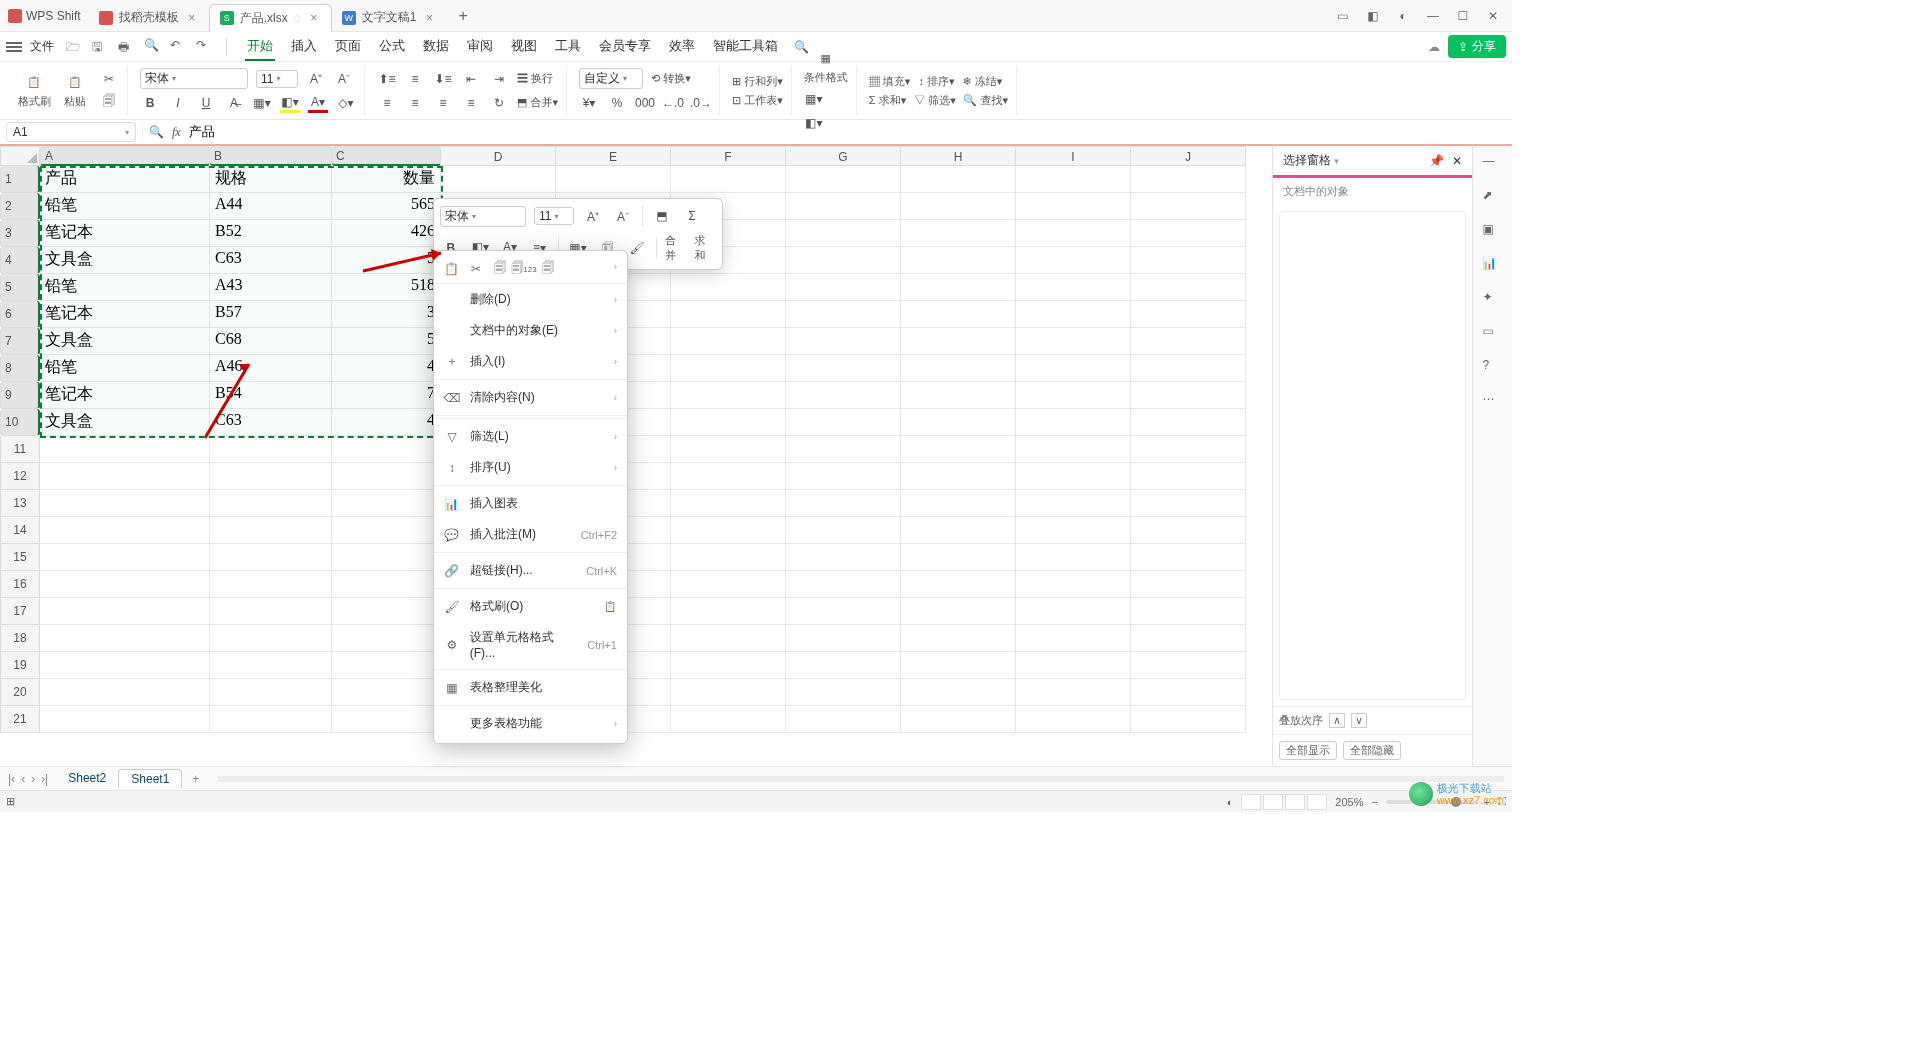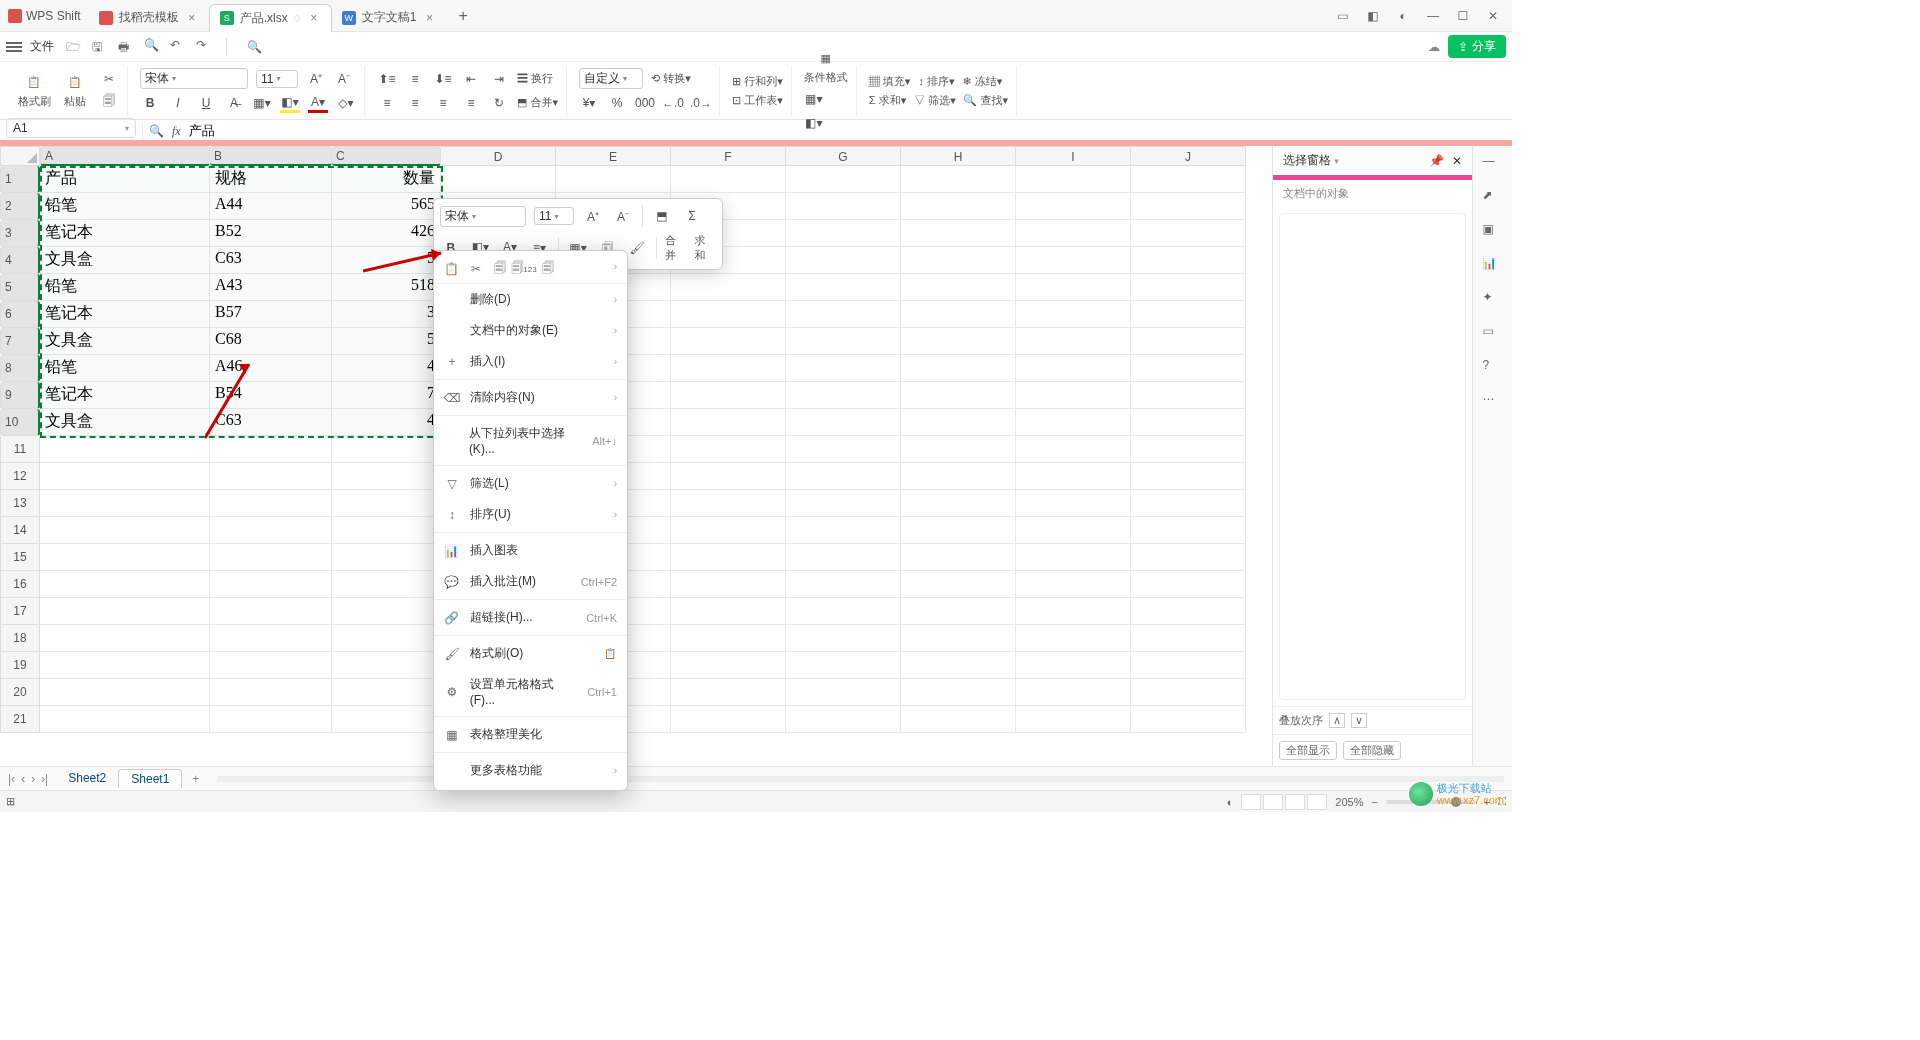--- a/index.html
+++ b/index.html
@@ -26,42 +26,42 @@
 .share { margin-left:auto; display:flex; align-items:center; gap:8px; }
 .share-btn { background:#07c160; color:#fff; padding:3px 10px; border-radius:4px; font-size:12px; display:flex; align-items:center; gap:4px; }
 .ribbon { height:58px; display:flex; align-items:center; background:#fff; border-bottom:1px solid #e5e5e5; padding:4px 10px; gap:4px; }
 .rgrp { display:flex; flex-direction:column; gap:4px; border-right:1px solid #eee; padding:0 8px; height:50px; justify-content:center; }
 .rrow { display:flex; gap:8px; align-items:center; }
 .rbtn { display:flex; flex-direction:column; align-items:center; font-size:11px; color:#555; gap:2px; min-width:32px; }
 .ricon { width:20px; height:20px; display:flex; align-items:center; justify-content:center; color:#555; }
 .sel { border:1px solid #ccc; border-radius:3px; padding:1px 4px; font-size:12px; background:#fff; display:flex; align-items:center; gap:3px; }
 .sel .dd { font-size:8px; color:#888; }
 .small { font-size:11px; color:#555; }
-.fnbar { height:26px; display:flex; align-items:flex-end; border-bottom:6px solid #fca5a5; }
+.fnbar { height:26px; display:flex; align-items:center; border-bottom:2px solid #fca5a5; }
 .namebox { width:130px; border:1px solid #ddd; border-radius:4px; margin:2px 6px; padding:2px 6px; font-size:12px; display:flex; align-items:center; justify-content:space-between; }
 .fxarea { display:flex; align-items:center; gap:8px; padding:0 6px; font-size:12px; color:#555; border-left:1px solid #eee; }
 .fx { font-style:italic; font-family:Georgia,serif; }
 .sheet-wrap { position:relative; display:flex; height:calc(100% - 32px - 30px - 58px - 26px - 24px - 22px); }
 .grid { flex:1; position:relative; overflow:hidden; }
 .colheads { display:flex; position:absolute; top:0; left:40px; height:20px; }
 .colh { border:1px solid #ddd; border-left:none; background:#f5f5f5; text-align:center; font-size:12px; color:#555; line-height:20px; }
 .colh:first-child { border-left:1px solid #ddd; }
 .colh.sel { background:#e4e4e4; border-bottom:2px solid #0a7d36; }
 .rowheads { position:absolute; top:20px; left:0; width:40px; }
 .rowh { height:27px; border:1px solid #ddd; border-top:none; background:#f5f5f5; text-align:center; line-height:27px; color:#555; }
 .rowh.sel { background:#e4e4e4; border-right:2px solid #0a7d36; }
 .corner { position:absolute; top:0; left:0; width:40px; height:20px; background:#f5f5f5; border:1px solid #ddd; }
 .corner::after { content:''; position:absolute; right:2px; bottom:2px; border:5px solid transparent; border-right-color:#bbb; border-bottom-color:#bbb; }
 .cells { position:absolute; top:20px; left:40px; }
 .crow { display:flex; height:27px; }
 .cell { border-right:1px solid #e8e8e8; border-bottom:1px solid #e8e8e8; padding:2px 5px; font-size:16px; font-family:SimSun,serif; color:#000; overflow:hidden; white-space:nowrap; }
 .cell.r { text-align:right; }
 .selbox { position:absolute; border:2px dashed #0a7d36; pointer-events:none; background:rgba(10,125,54,0.03); }
 .rpanel { width:200px; border-left:1px solid #e5e5e5; background:#fff; display:flex; flex-direction:column; }
-.rp-title { padding:6px 10px; display:flex; align-items:center; justify-content:space-between; font-size:12px; color:#333; border-bottom:5px solid #ec4899; }
+.rp-title { padding:6px 10px; display:flex; align-items:center; justify-content:space-between; font-size:12px; color:#333; border-bottom:3px solid #ec4899; }
 .rp-sub { padding:6px 10px; font-size:11px; color:#888; }
 .rp-body { flex:1; margin:6px; border:1px solid #eee; border-radius:4px; }
 .rp-foot { padding:6px; display:flex; gap:6px; align-items:center; font-size:11px; color:#666; border-top:1px solid #eee; }
 .vtoolbar { width:40px; background:#fafafa; border-left:1px solid #e5e5e5; display:flex; flex-direction:column; align-items:center; gap:14px; padding-top:8px; color:#666; }
 .vtoolbar span, .vtoolbar svg { width:20px; height:20px; }
 .tabs-bar { height:24px; display:flex; align-items:center; border-top:1px solid #e5e5e5; background:#fafafa; font-size:12px; }
 .sheet-nav { display:flex; gap:6px; padding:0 8px; color:#888; }
 .sheet-tab { padding:2px 12px; color:#0c4a6e; }
 .sheet-tab.active { background:#fff; border:1px solid #ccc; border-bottom:none; border-radius:4px 4px 0 0; font-weight:500; }
 .statusbar { height:22px; display:flex; align-items:center; background:#f5f5f5; border-top:1px solid #e5e5e5; font-size:11px; color:#666; padding:0 6px; }
@@ -133,20 +133,33 @@
   <span class="filemenu">文件</span>
   <div class="qat">
     <span>🗁</span>
     <span>🖫</span>
     <span>🖶</span>
     <span>🔍</span>
     <span>↶</span>
     <span>↷</span>
   </div>
   <span style="width:1px;height:18px;background:#ddd;margin:0 6px"></span>
+  <div class="menus" id="menus">
+      <span class="menu-item active">开始</span>
+      <span class="menu-item">插入</span>
+      <span class="menu-item">页面</span>
+      <span class="menu-item">公式</span>
+      <span class="menu-item">数据</span>
+      <span class="menu-item">审阅</span>
+      <span class="menu-item">视图</span>
+      <span class="menu-item">工具</span>
+      <span class="menu-item">会员专享</span>
+      <span class="menu-item">效率</span>
+      <span class="menu-item">智能工具箱</span>
+    </div>
   <span style="margin-left:12px;color:#888">🔍</span>
   <div class="share">
     <span style="color:#888">☁</span>
     <div class="share-btn">
       <span>⇪</span>
       <span>分享</span>
     </div>
   </div>
 </div>
 
@@ -696,25 +709,20 @@
         <span>插入(I)</span>
         <span class="ctx-arr">›</span>
       </div>
       <div class="ctx-hr"></div>
       <div class="ctx-row">
         <span class="ctx-ic">⌫</span>
         <span>清除内容(N)</span>
         <span class="ctx-arr">›</span>
       </div>
       <div class="ctx-hr"></div>
-      <div class="ctx-row">
-        <span class="ctx-ic"></span>
-        <span>从下拉列表中选择(K)...</span>
-        <span class="ctx-sc">Alt+↓</span>
-      </div>
       <div class="ctx-hr"></div>
       <div class="ctx-row">
         <span class="ctx-ic">▽</span>
         <span>筛选(L)</span>
         <span class="ctx-arr">›</span>
       </div>
       <div class="ctx-row">
         <span class="ctx-ic">↕</span>
         <span>排序(U)</span>
         <span class="ctx-arr">›</span>

